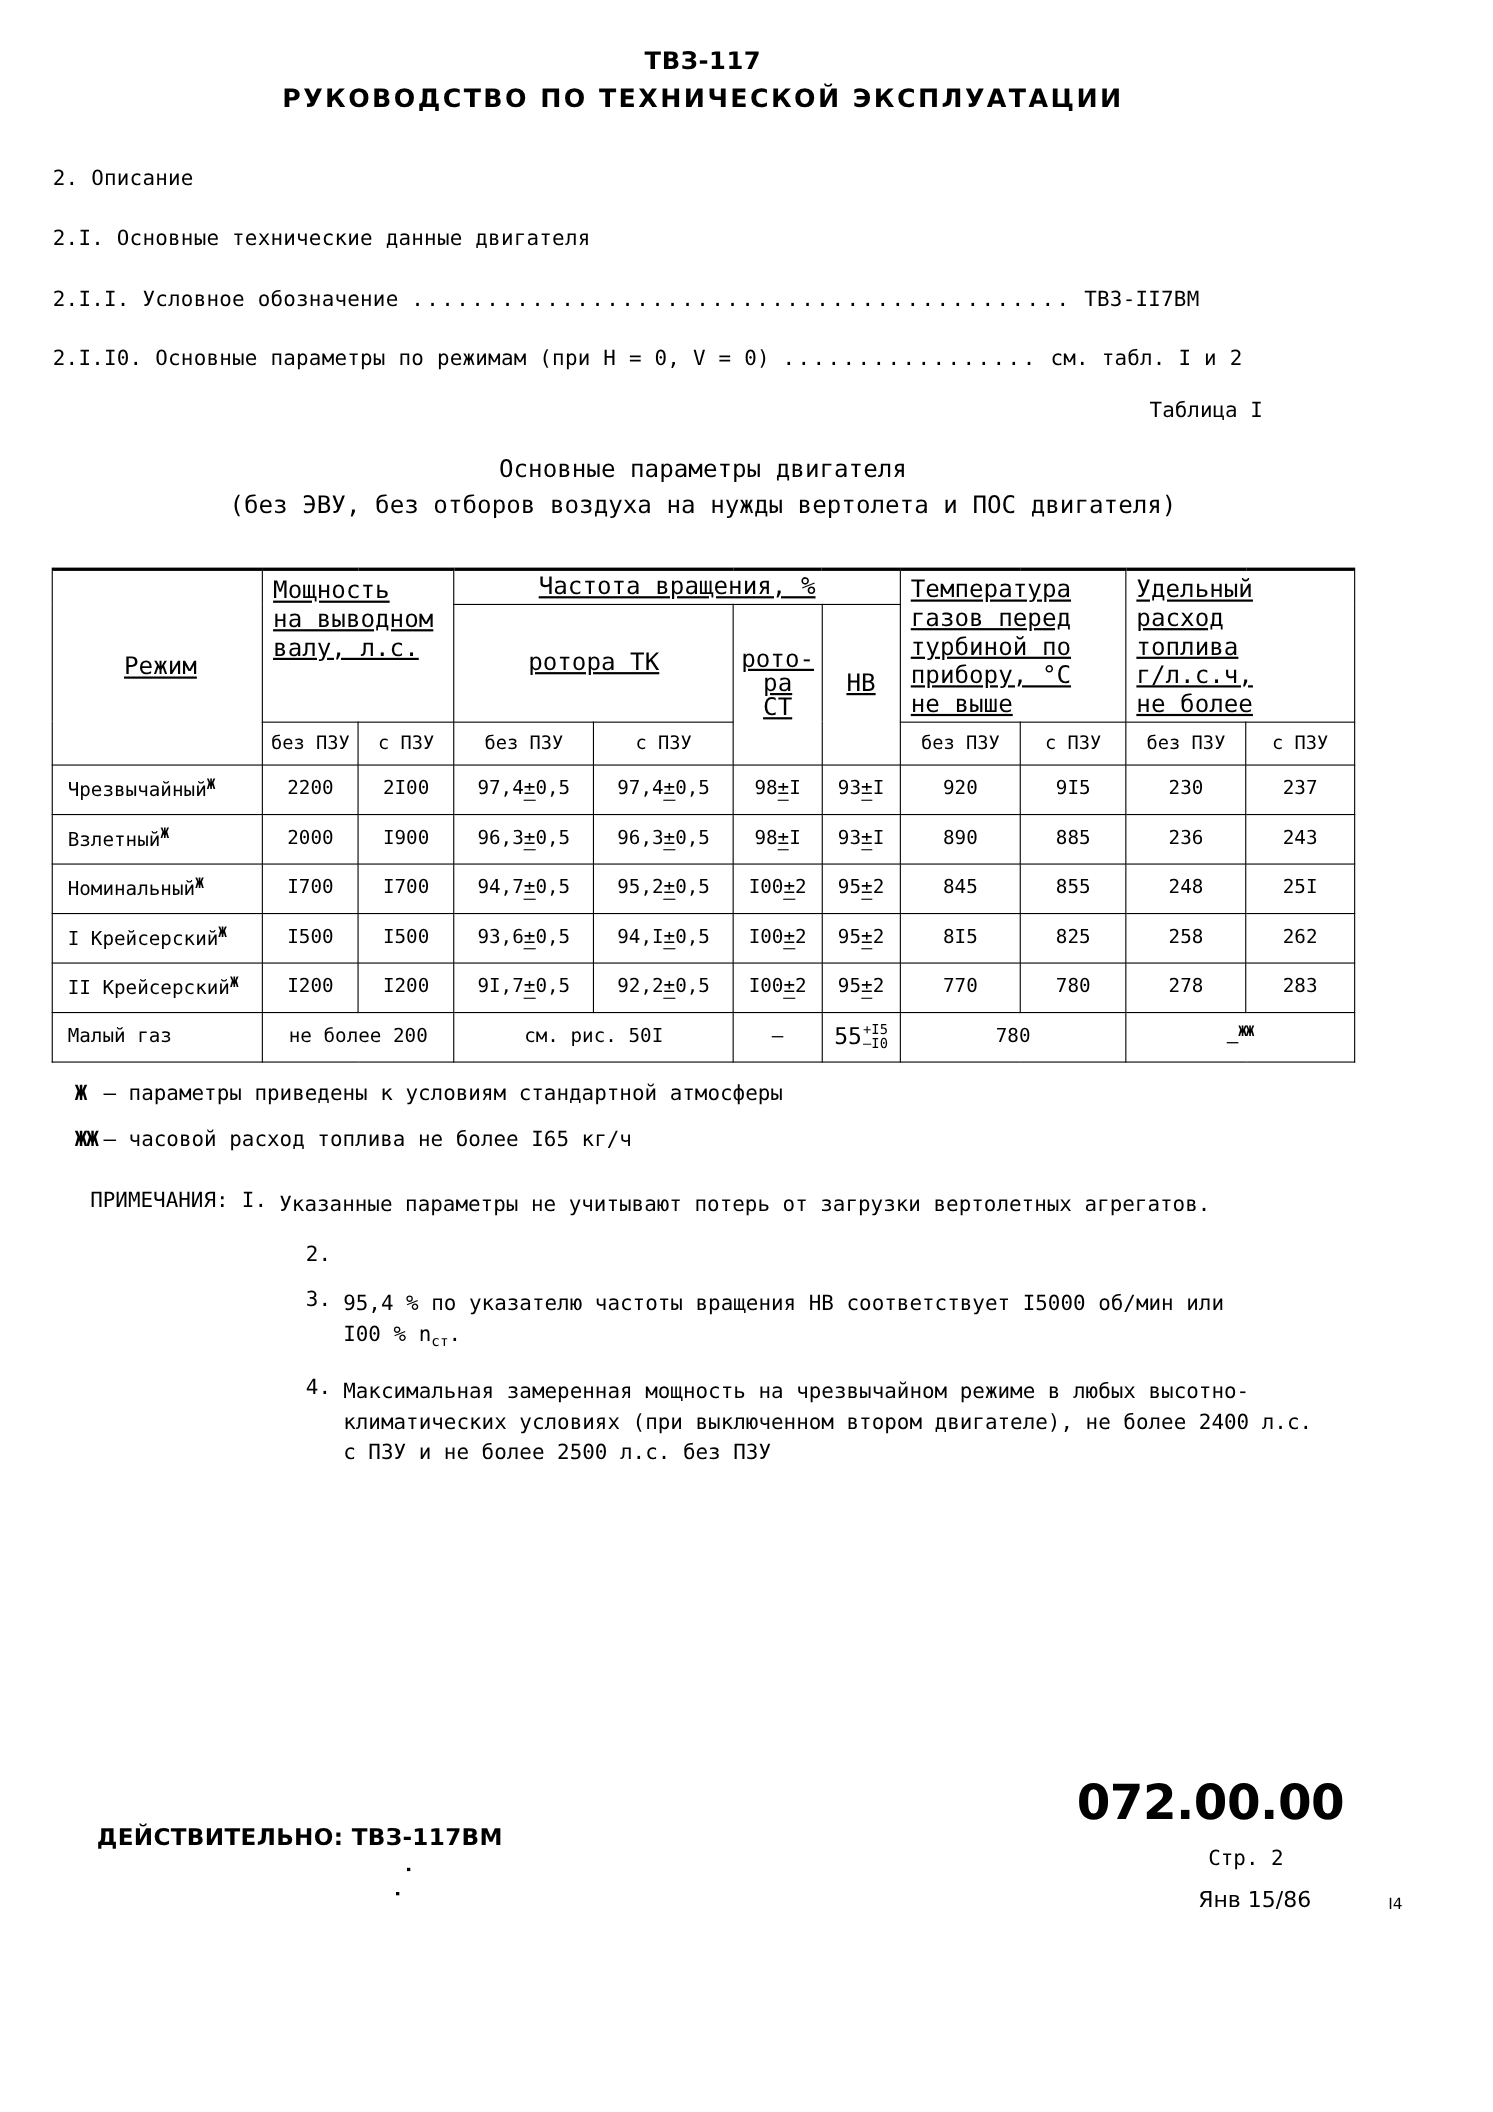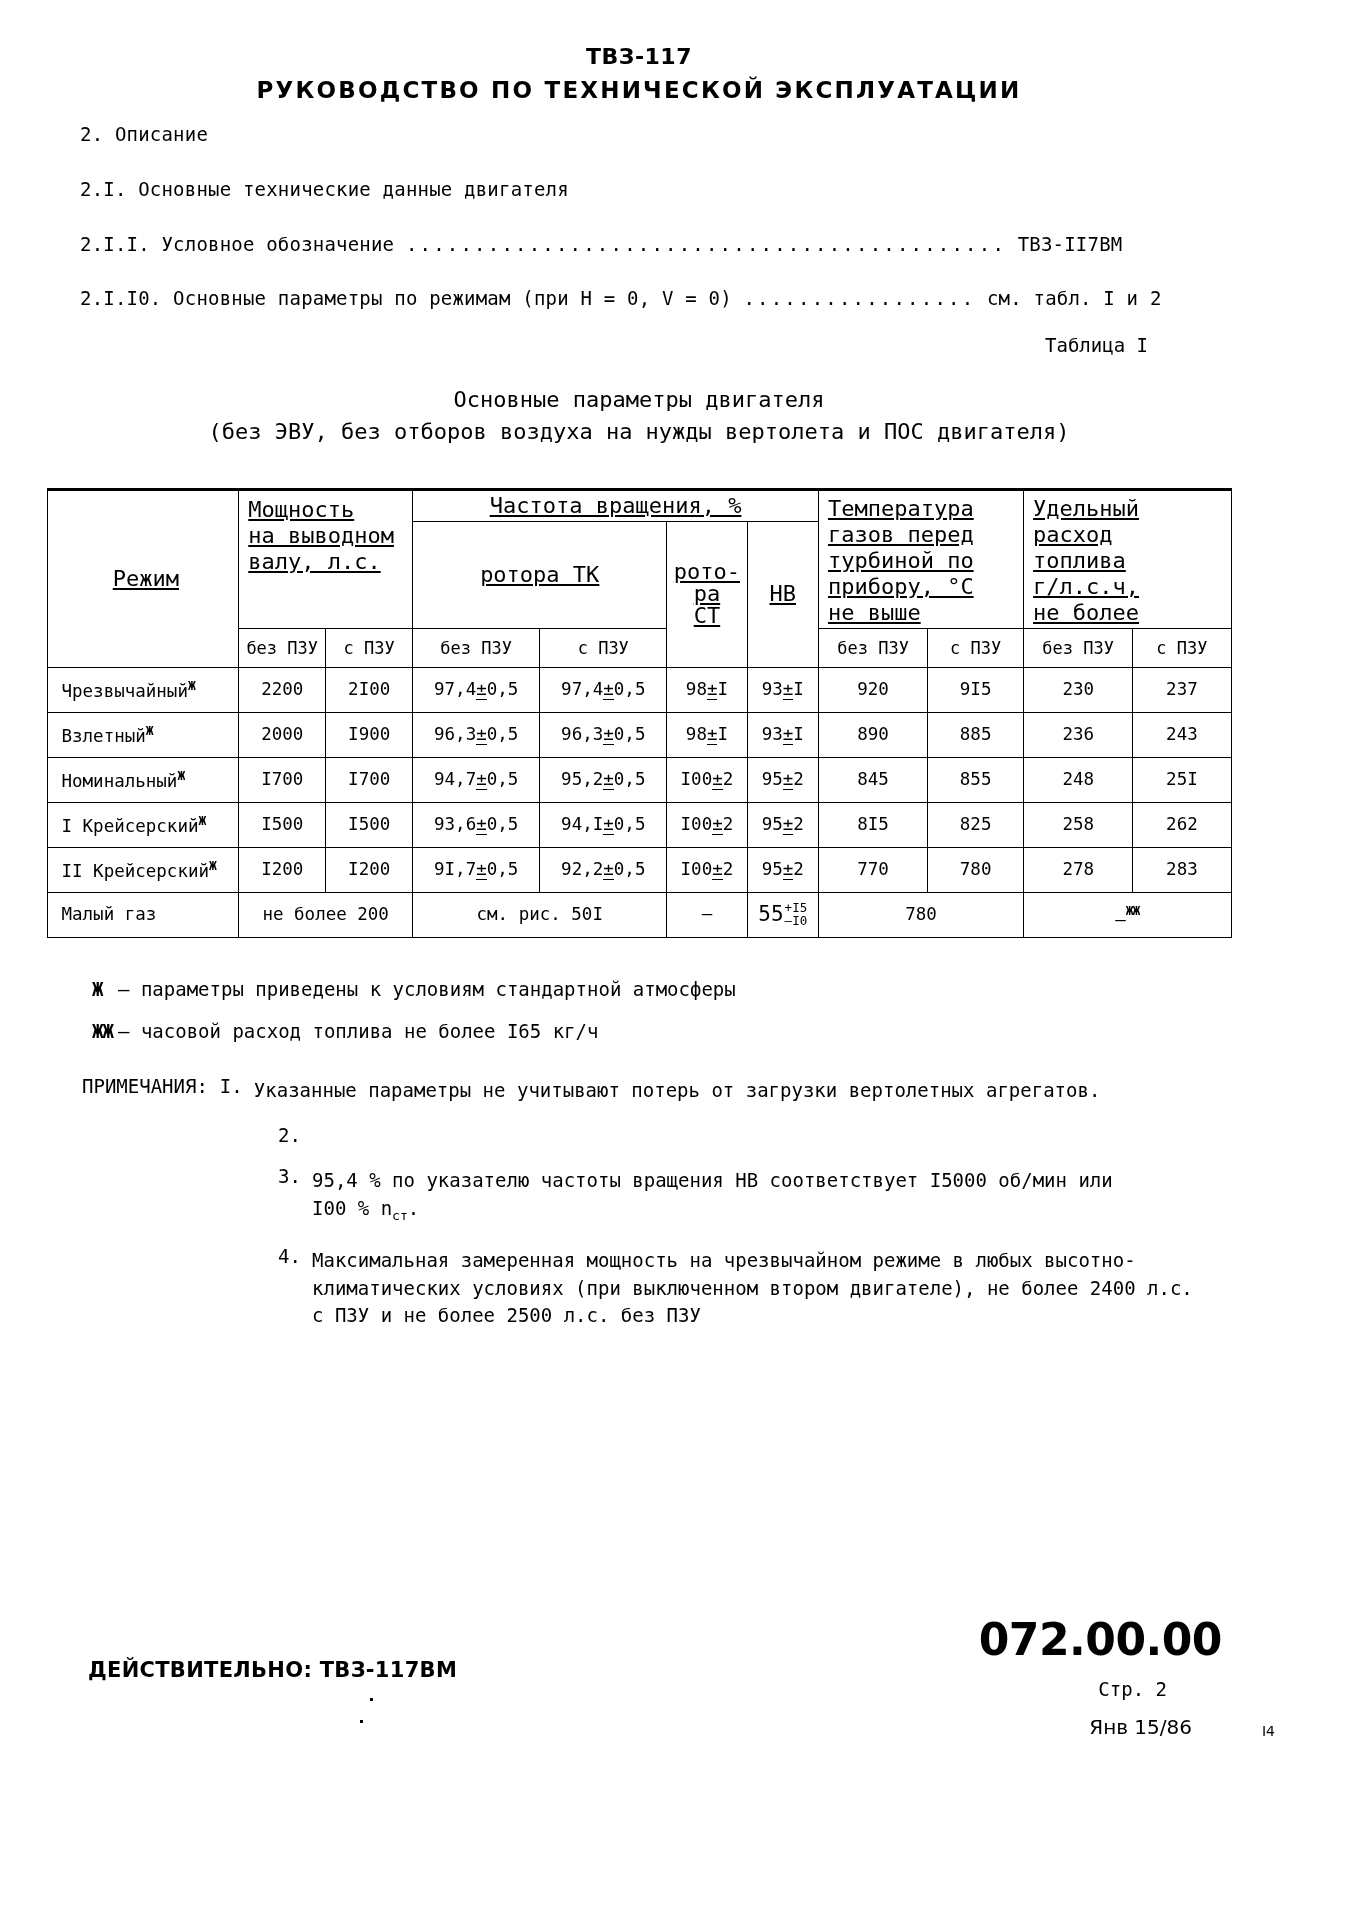--- a/index.html
+++ b/index.html
@@ -12,21 +12,21 @@
     overflow:hidden;
   }
   .page{position:relative;width:1278px;height:1920px;}
 
   
   .hdr{text-align:center;font-family:"DejaVu Sans","Liberation Sans",sans-serif;font-weight:bold;}
   .hdr-model{font-size:22px;letter-spacing:.5px;padding-top:44px;}
   .hdr-title{font-size:23px;letter-spacing:2.2px;padding-top:8px;}
 
   
-  .body-block{margin-top:20px;padding-left:80px;}
+  .body-block{margin-top:48px;padding-left:48px;}
   .ln{font-size:19px;line-height:1.25;margin-bottom:31px;white-space:pre;letter-spacing:.2px;}
   .ln .dots{letter-spacing:2.2px;}
 
   .tbl-num{text-align:right;padding-right:130px;font-size:19px;margin-top:-8px;margin-bottom:28px;}
 
   .cap{text-align:center;font-size:22px;line-height:1.45;}
   .cap .c1{display:block;}
   .cap .c2{display:block;}
 
   
@@ -49,21 +49,21 @@
   .data td.regime{text-align:left;padding-left:14px;white-space:nowrap;}
   sup.star{font-size:13px;vertical-align:super;font-weight:bold;}
   .pm{position:relative;}
   .pm u{text-decoration:none;border-bottom:1.6px solid #000;padding-bottom:0px;}
   .frac{display:inline-block;vertical-align:middle;font-size:12.5px;line-height:1.0;text-align:left;margin-left:1px;}
   .frac span{display:block;}
   .big55{font-size:21px;vertical-align:middle;}
   .dashdbl{font-weight:bold;letter-spacing:-1px;}
 
   
-  .fnotes{margin-top:42px;padding-left:92px;font-size:19px;line-height:1.0;}
+  .fnotes{margin-top:19px;padding-left:68px;font-size:19px;line-height:1.0;}
   .fnotes div{margin-bottom:23px;white-space:pre;}
   .ast{font-weight:bold;letter-spacing:-1px;display:inline-block;width:26px;}
 
   
   .notes{margin-top:36px;padding-left:82px;font-size:19px;line-height:1.0;}
   .notes .nrow{display:flex;margin-bottom:22px;}
   .notes .nlabel{white-space:pre;}
   .notes .nitem{display:flex;margin-bottom:22px;white-space:pre;}
   .notes .nnum{width:34px;flex:0 0 34px;}
   .notes .ncont{white-space:pre-line;line-height:1.45;}

